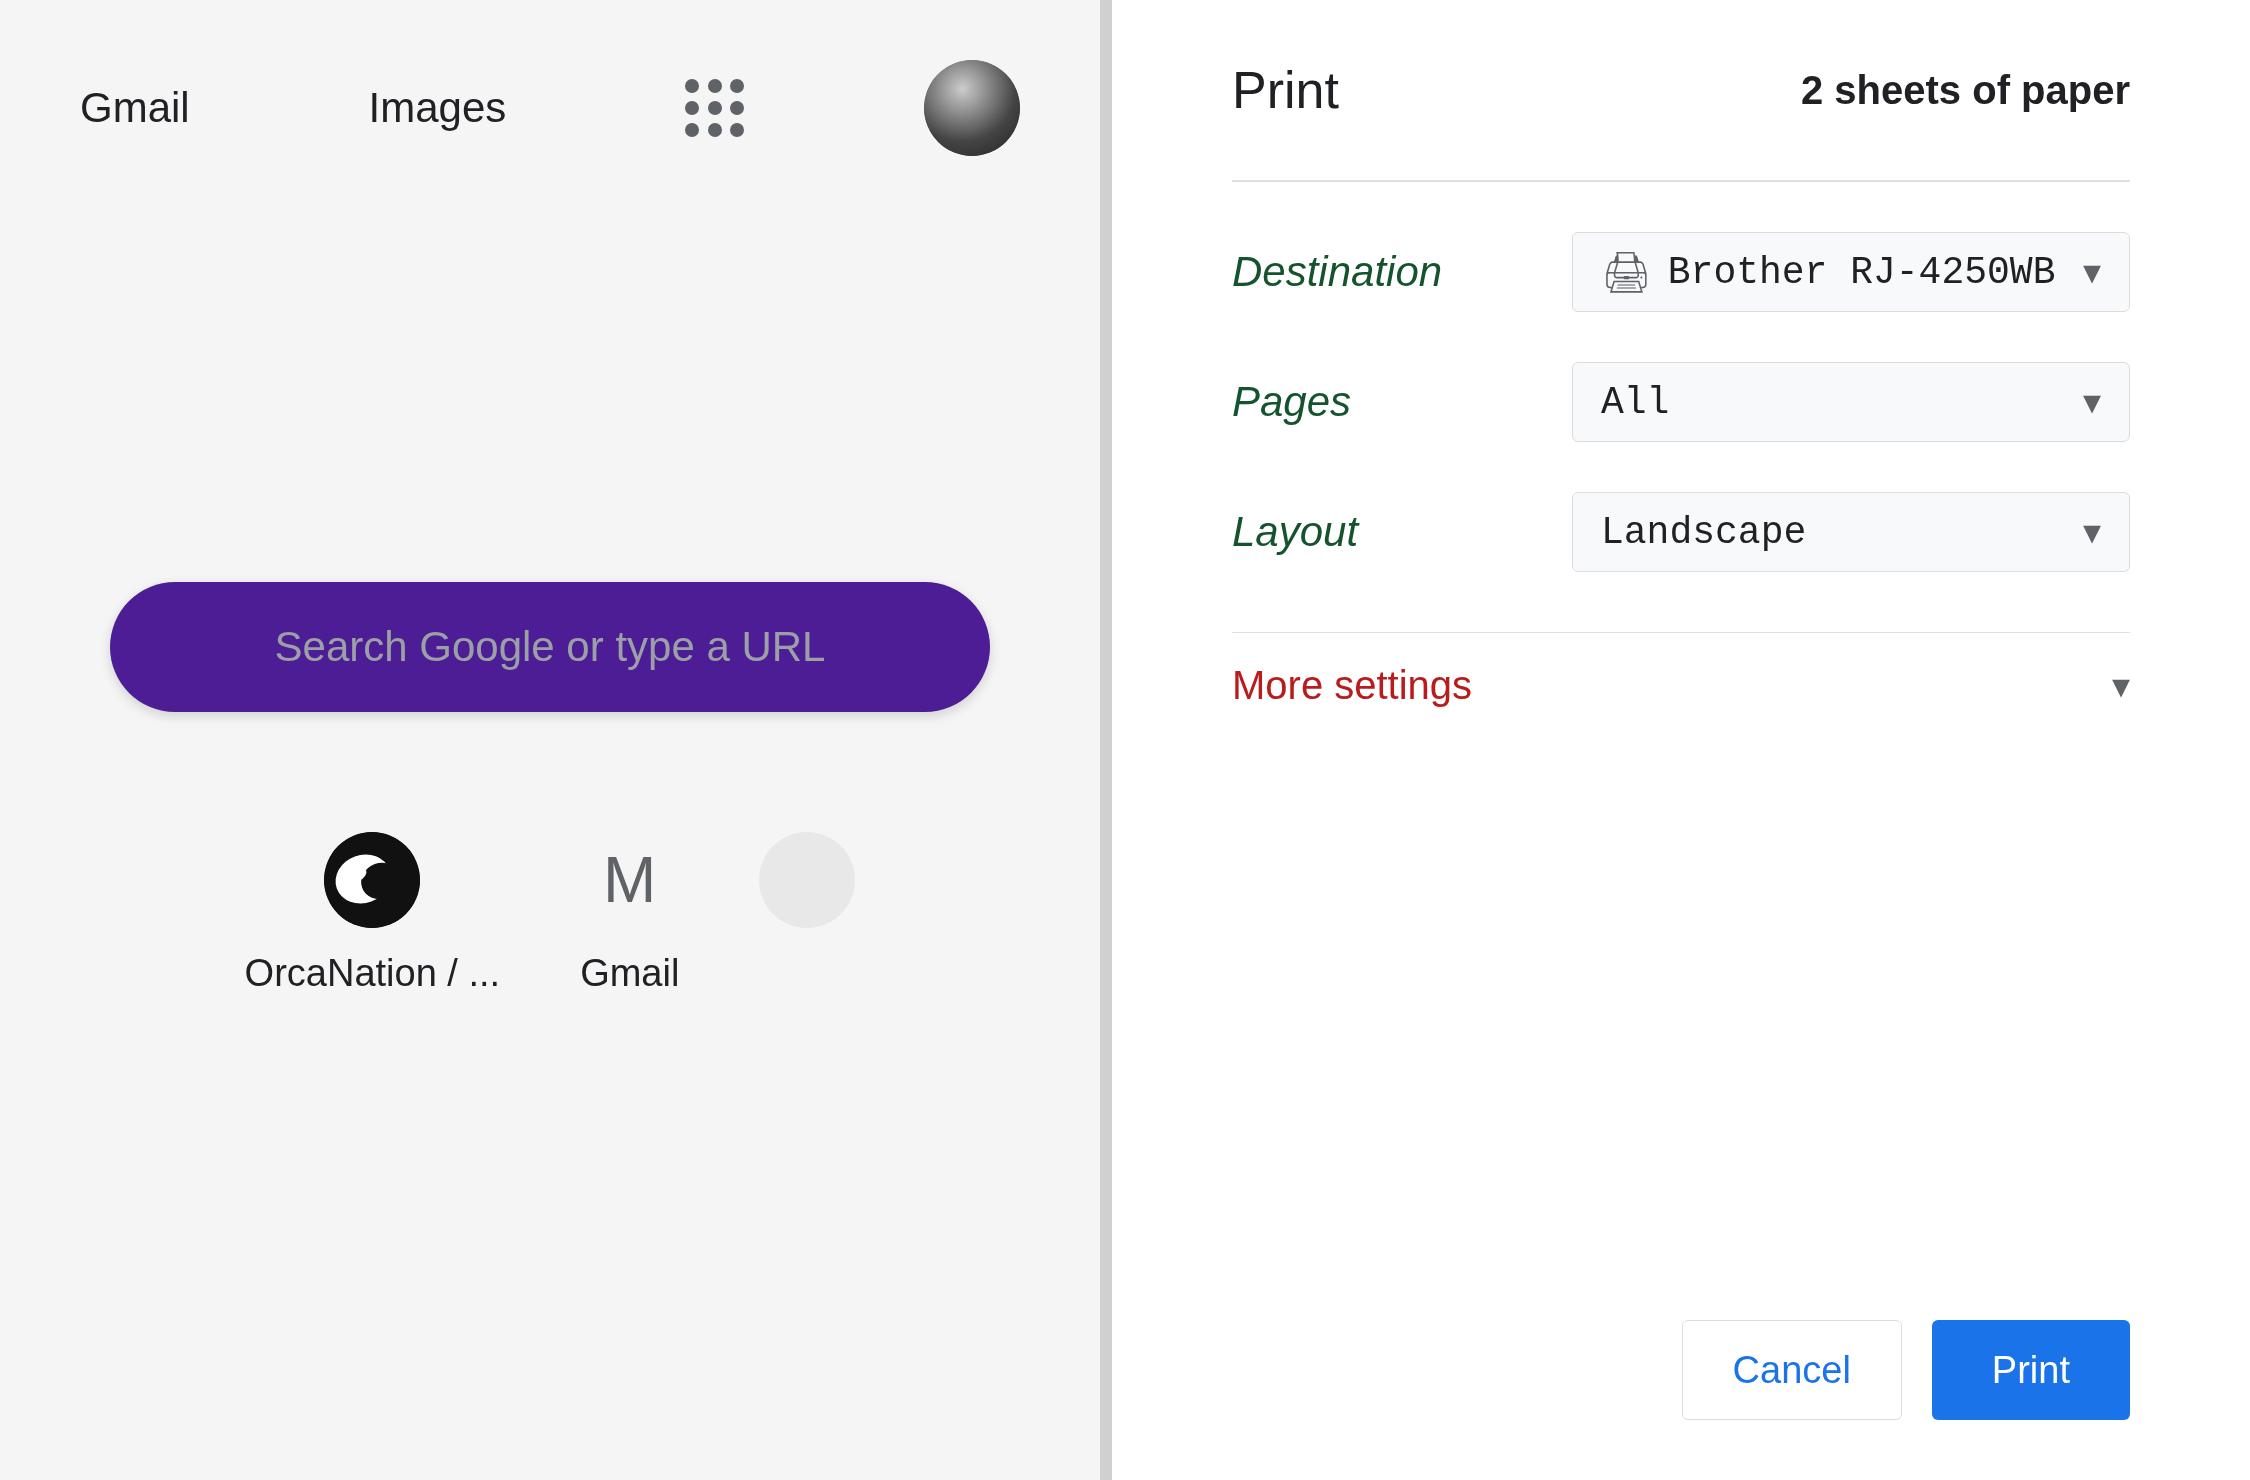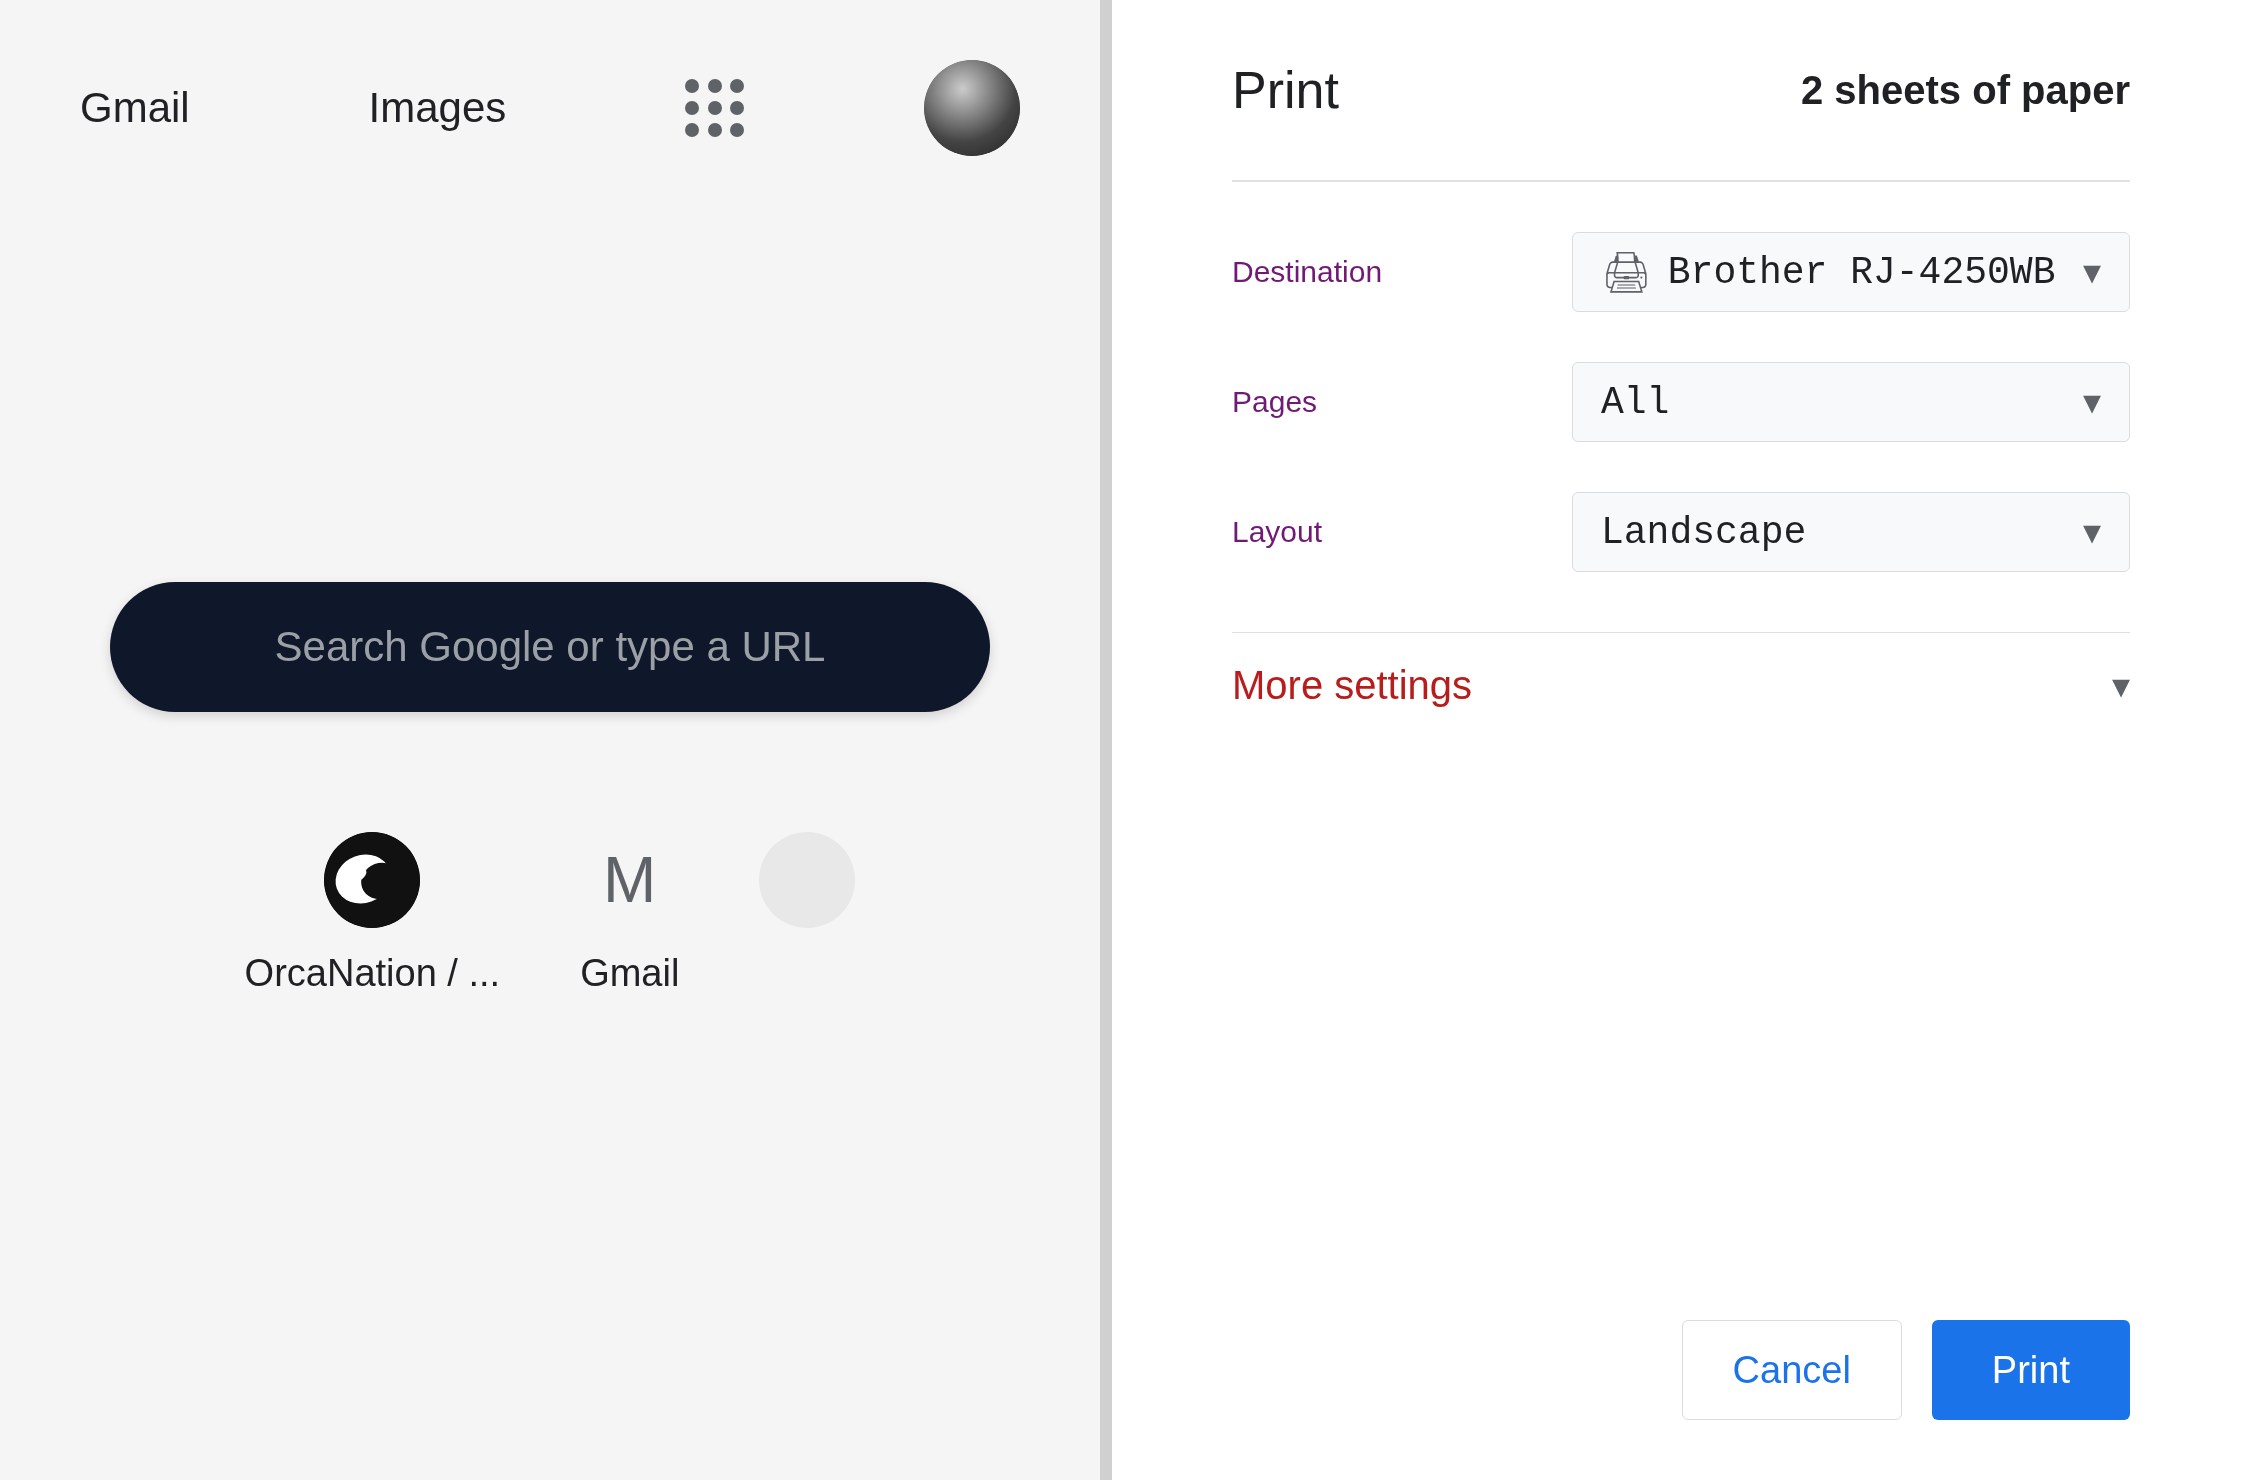--- a/index.html
+++ b/index.html
@@ -87,21 +87,21 @@
     .search-bar-container {
       width: 880px;
       margin-bottom: 100px;
     }
 
     .search-bar {
       width: 100%;
       height: 130px;
       border-radius: 65px;
       border: none;
-      background: #0f172a;
+      background: #4c1d95;
       box-shadow: 0 4px 12px rgba(0,0,0,0.15);
       font-size: 42px;
       color: #9aa0a6;
       text-align: center;
       cursor: text;
       display: flex;
       align-items: center;
       justify-content: center;
     }
 
@@ -229,24 +229,25 @@
       margin-bottom: 50px;
     }
 
     .print-section {
       display: flex;
       align-items: center;
       margin-bottom: 50px;
     }
 
     .print-label {
-      font-size: 30px;
-      color: #701a75;
+      font-size: 42px;
+      color: #14532d;
       width: 340px;
       flex-shrink: 0;
+      font-style: italic;
     }
 
     .print-select {
       flex: 1;
       height: 80px;
       border: 1px solid #dadce0;
       border-radius: 6px;
       background: #f8f9fa;
       display: flex;
       align-items: center;

